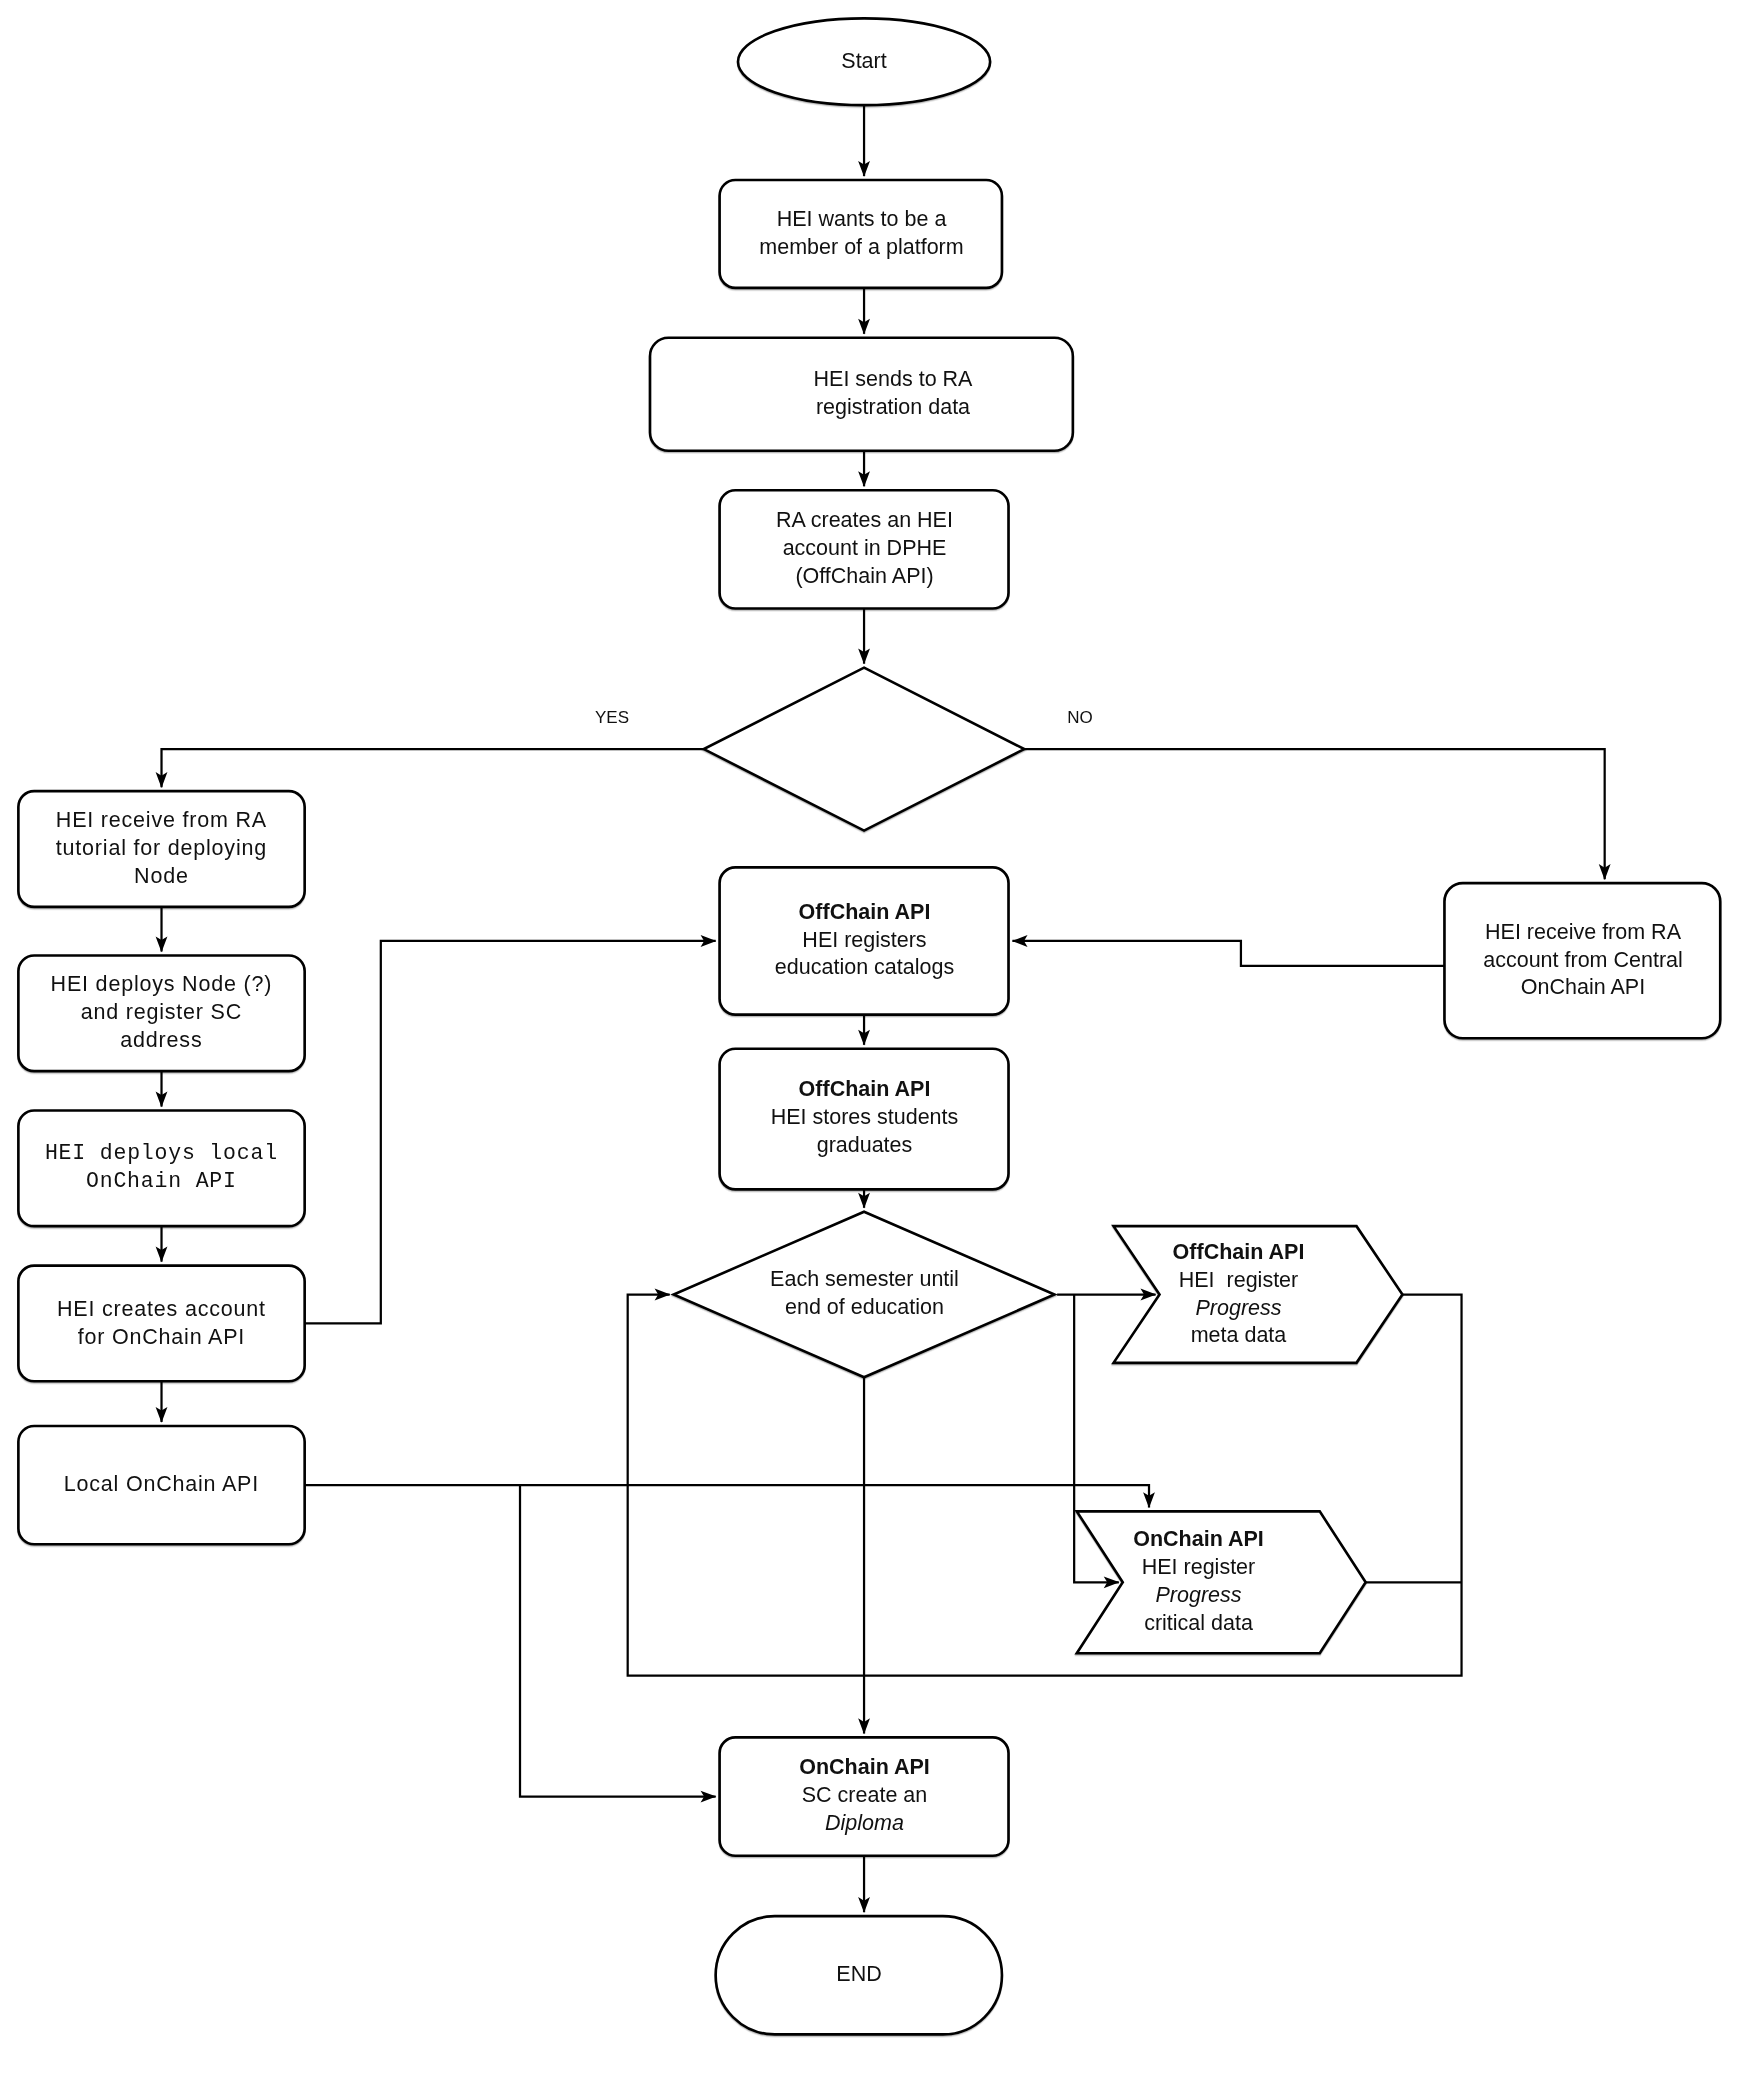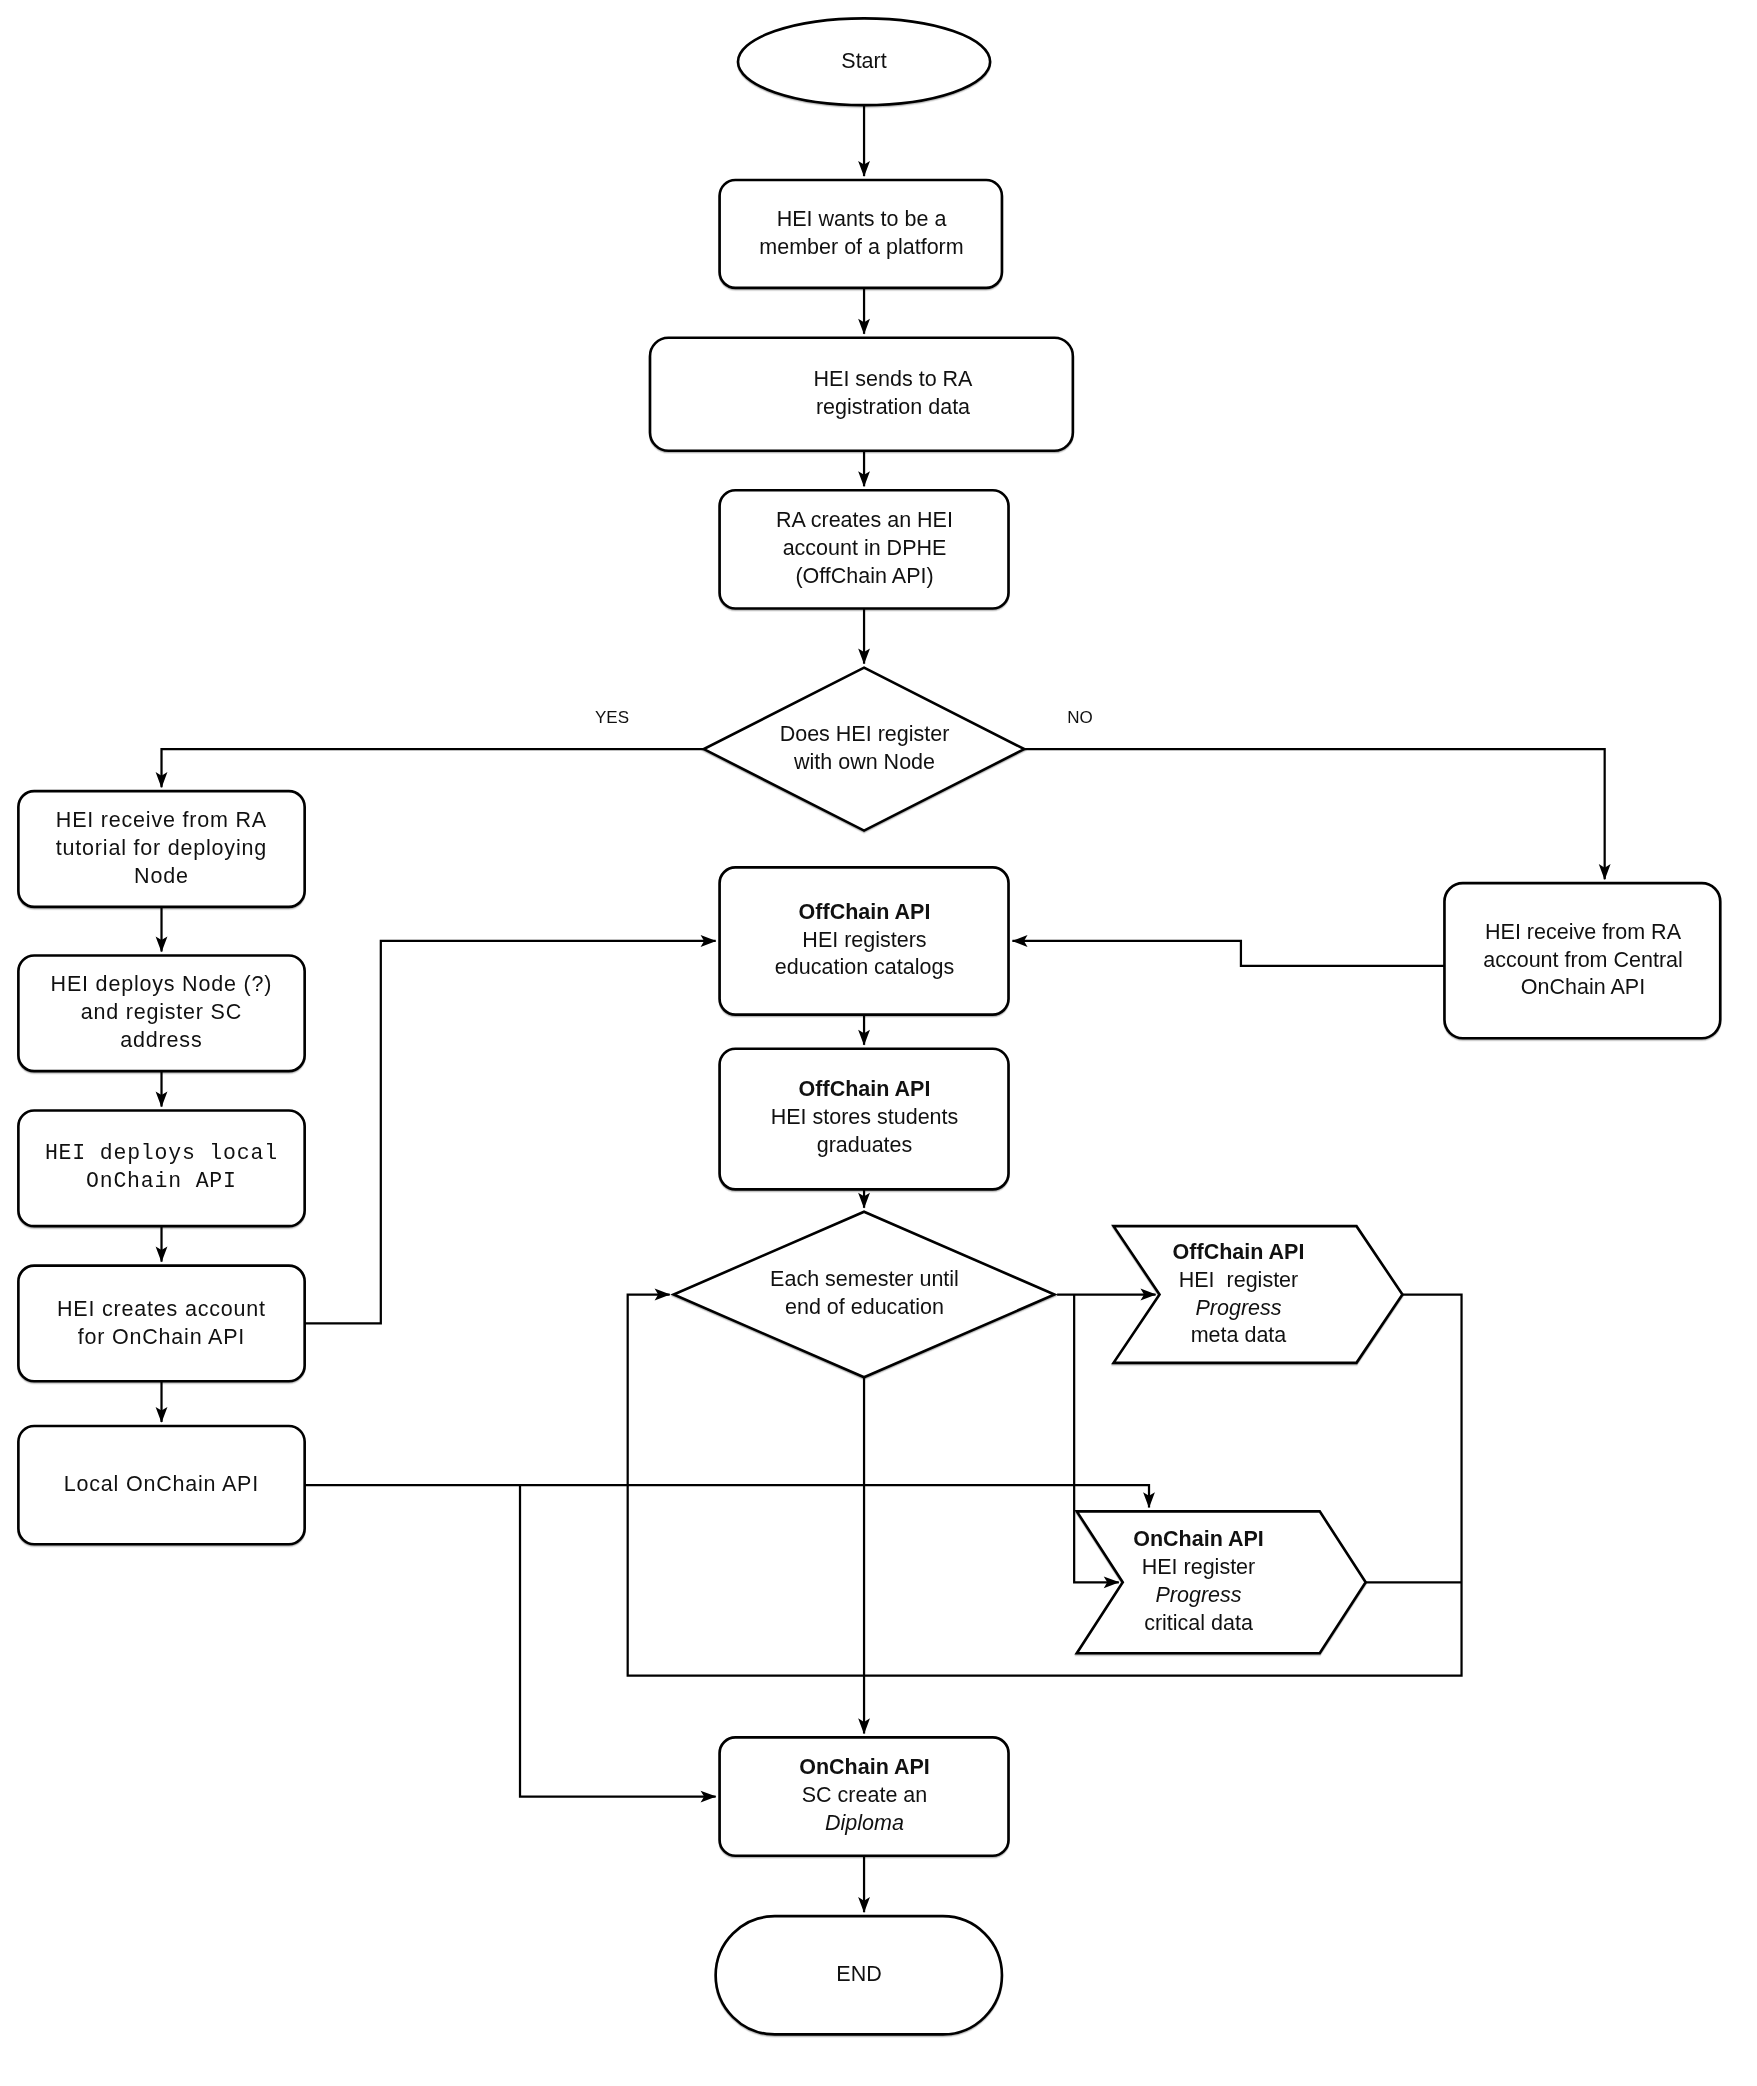--- a/index.html
+++ b/index.html
@@ -88,24 +88,20 @@
     <div class="ln">HEI sends to RA</div>
     <div class="ln">registration data</div>
   </div>
 
   <div class="nodetext" style="left:720px;top:490px;width:289px;height:118px;">
     <div class="ln">RA creates an HEI</div>
     <div class="ln">account in DPHE</div>
     <div class="ln">(OffChain API)</div>
   </div>
 
-  <div class="nodetext" style="left:704px;top:667px;width:321px;height:163px;">
-    <div class="ln">Does HEI register</div>
-    <div class="ln">with own Node</div>
-  </div>
 
   <div class="branch" style="left:554px;top:708px;">YES</div>
   <div class="branch" style="left:1022px;top:708px;">NO</div>
 
   <div class="nodetext wide" style="left:18.4px;top:791px;width:286px;height:116px;">
     <div class="ln">HEI receive from RA</div>
     <div class="ln">tutorial for deploying</div>
     <div class="ln">Node</div>
   </div>
 

